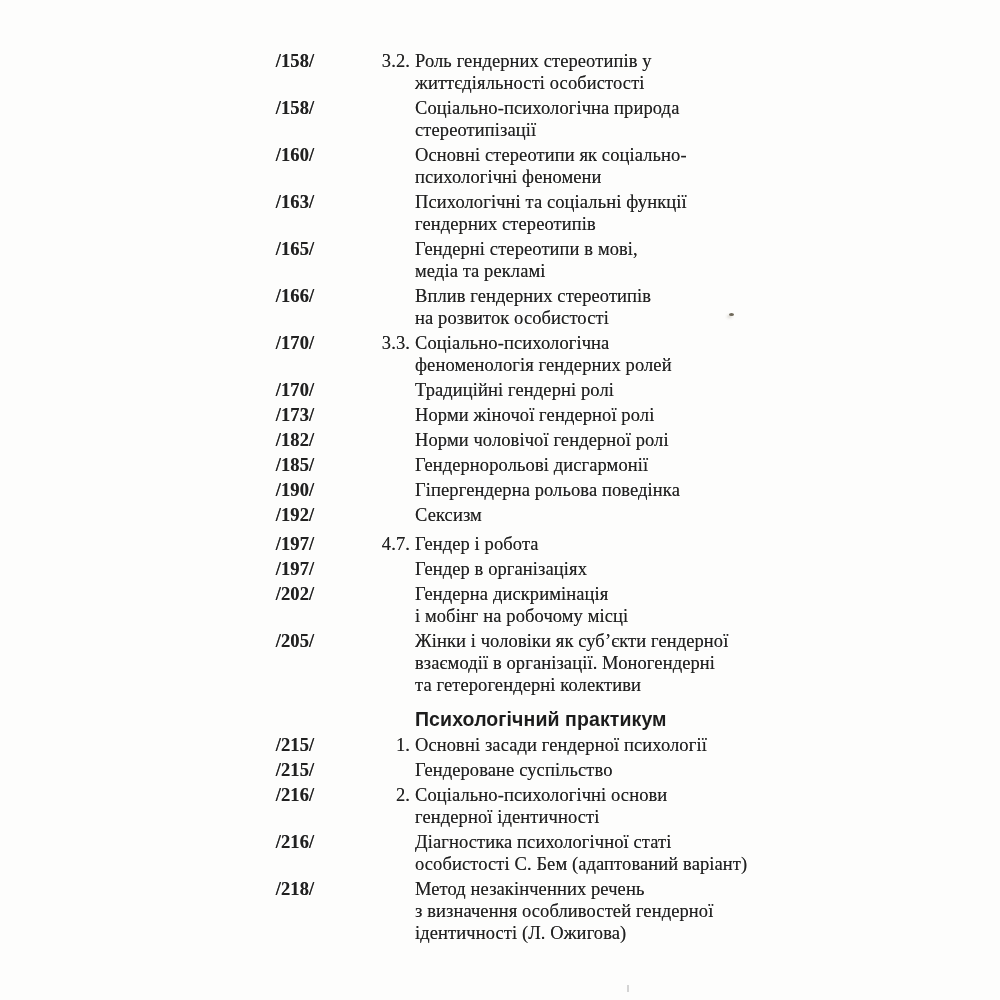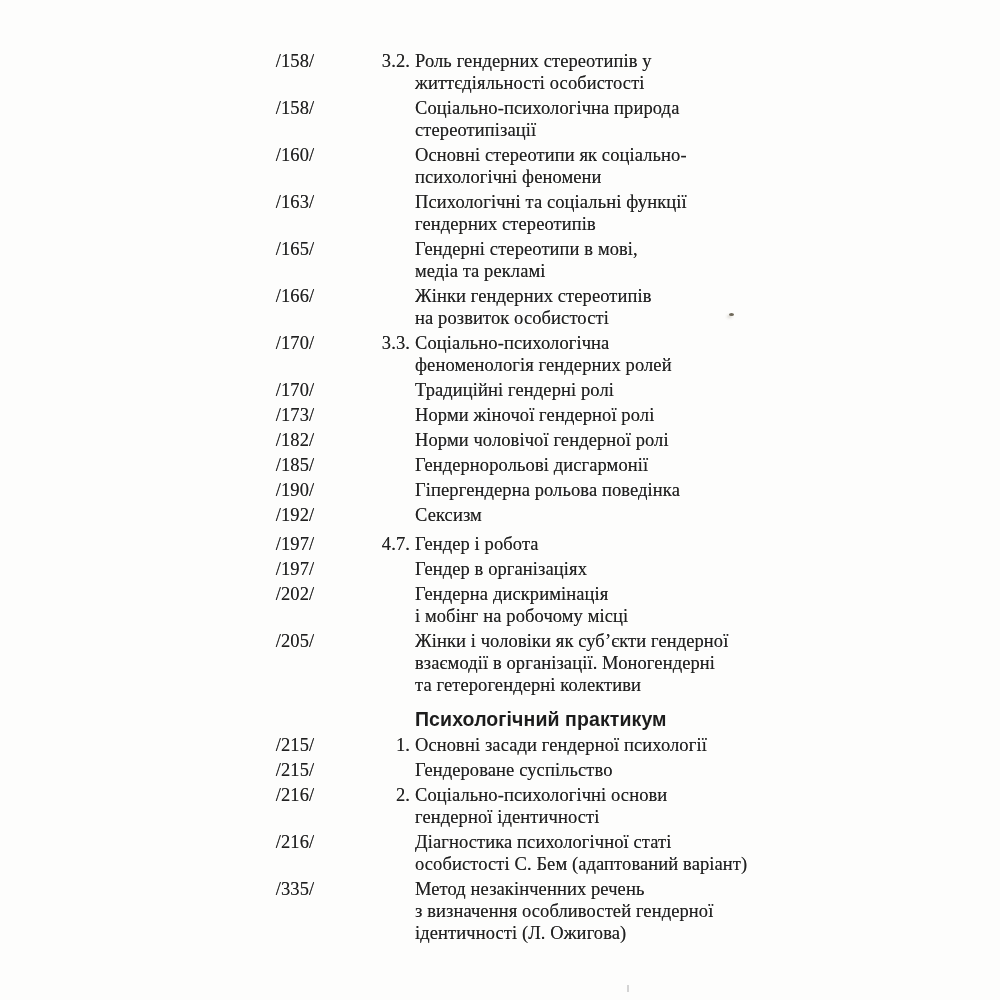--- a/index.html
+++ b/index.html
@@ -32,20 +32,21 @@
     display: flex;
     margin-bottom: 3px;
   }
   .row.extra-space {
     margin-top: 7px;
   }
   .page-cell {
     flex: 0 0 60px;
     text-align: center;
     white-space: nowrap;
+    font-weight: bold;
   }
   .content-cell {
     position: relative;
     margin-left: 90px;
     flex: 1;
   }
   .prefix {
     position: absolute;
     right: 100%;
     padding-right: 5px;
@@ -134,21 +135,21 @@
       <span class="prefix"></span>
       <span class="title">Гендерні стереотипи в мові,
 медіа та рекламі</span>
     </div>
   </div>
 
   <div class="row">
     <div class="page-cell">/166/</div>
     <div class="content-cell">
       <span class="prefix"></span>
-      <span class="title">Жінки гендерних стереотипів
+      <span class="title">Вплив гендерних стереотипів
 на розвиток особистості</span>
     </div>
   </div>
 
   <div class="row">
     <div class="page-cell">/170/</div>
     <div class="content-cell">
       <span class="prefix">3.3.</span>
       <span class="title">Соціально-психологічна
 феноменологія гендерних ролей</span>
@@ -268,21 +269,21 @@
   <div class="row">
     <div class="page-cell">/216/</div>
     <div class="content-cell">
       <span class="prefix"></span>
       <span class="title">Діагностика психологічної статі
 особистості С. Бем (адаптований варіант)</span>
     </div>
   </div>
 
   <div class="row">
-    <div class="page-cell">/335/</div>
+    <div class="page-cell">/218/</div>
     <div class="content-cell">
       <span class="prefix"></span>
       <span class="title">Метод незакінченних речень
 з визначення особливостей гендерної
 ідентичності (Л. Ожигова)</span>
     </div>
   </div>
 </div>
   <div class="speck-1"></div>
   <div class="speck-2"></div>

